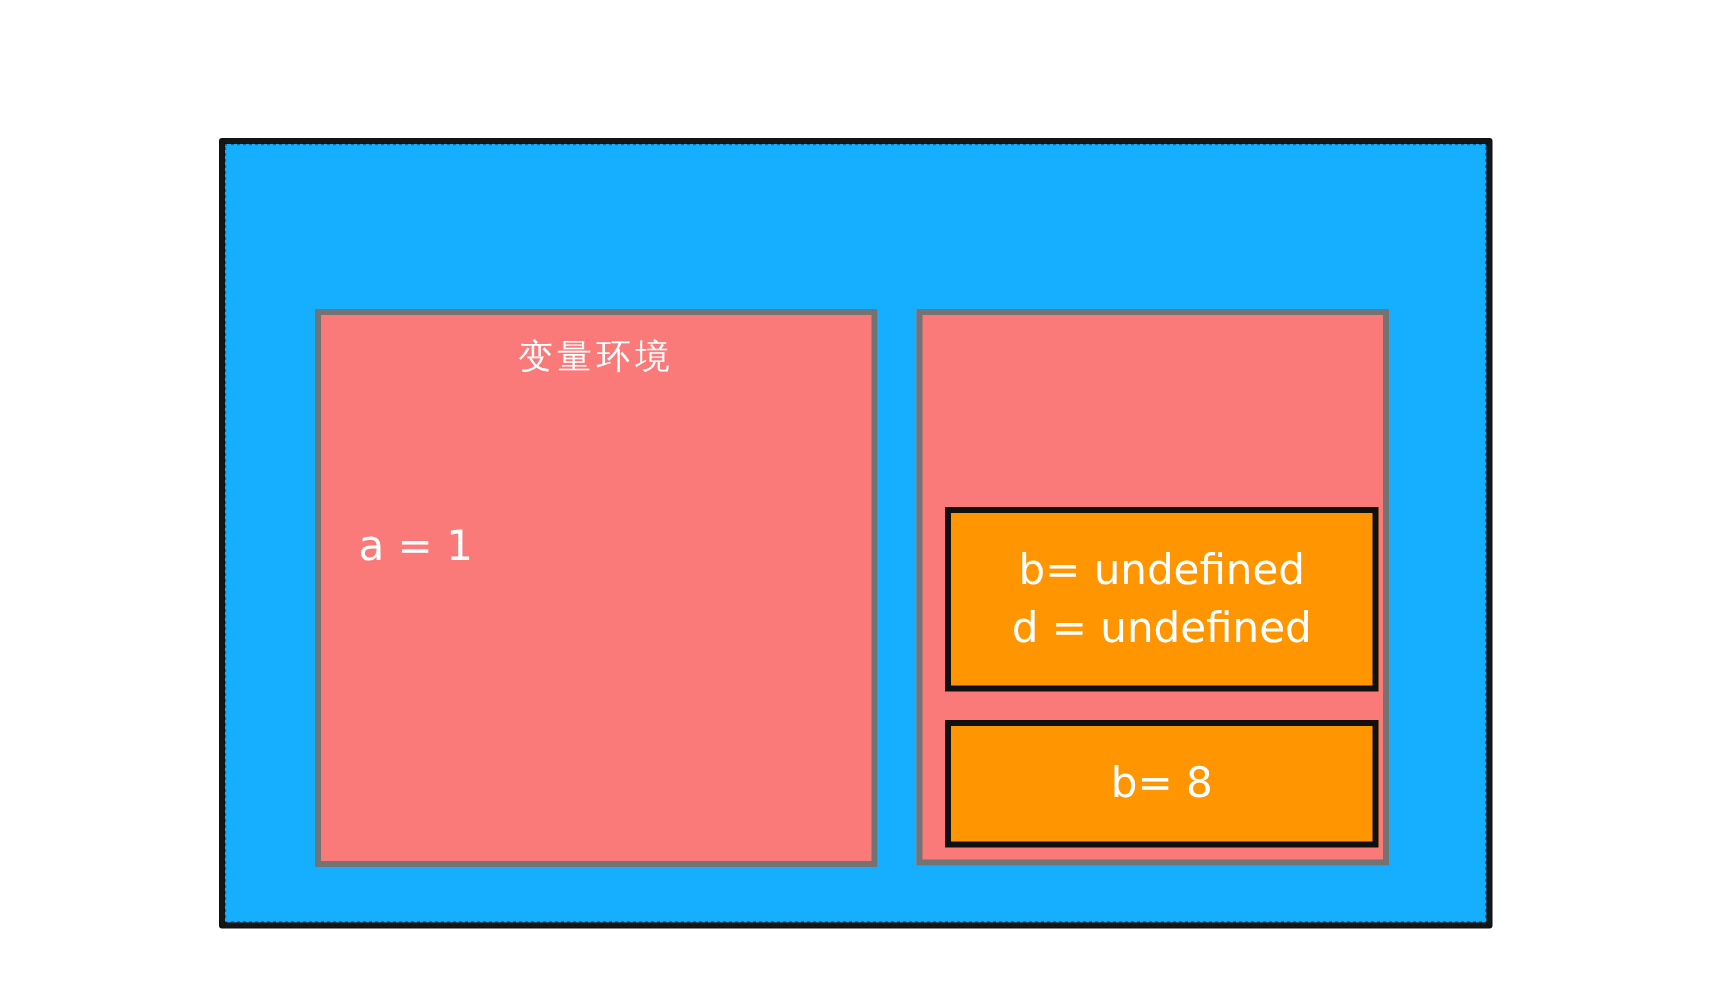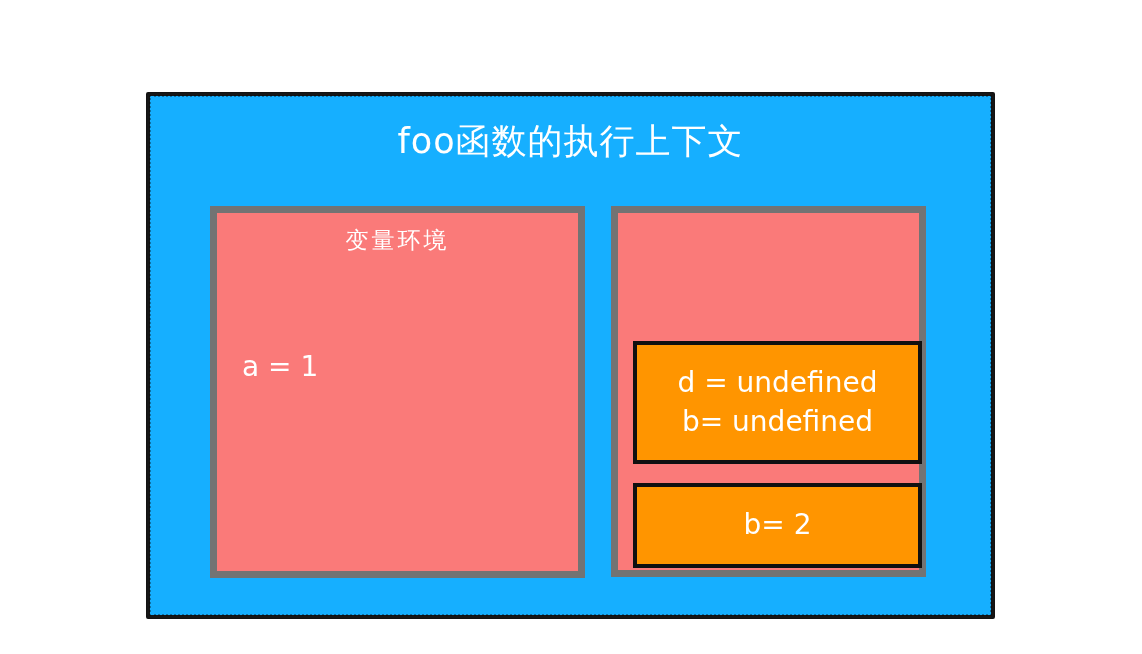--- a/index.html
+++ b/index.html
@@ -65,21 +65,21 @@
     letter-spacing: 1px;
     font-family: "DejaVu Sans", sans-serif;
     font-weight: 400;
     white-space: nowrap;
   }
 
   
   .panel {
     position: absolute;
     background: #FA7A79;
-    border: 7px solid #737373;
+    border: 4px solid #737373;
     box-sizing: border-box;
   }
   #variable-env-panel {
     left: 60px;
     top: 110px;
     width: 375px;
     height: 372px;
   }
   #lexical-env-panel {
     left: 461px;
@@ -141,33 +141,32 @@
     white-space: nowrap;
   }
 </style>
 </head>
 <body>
 
 <div id="diagram-root">
 
   <div class="context-box">
 
-    <div class="context-title">foo函数的执行上下文</div>
 
     <div class="panel" id="variable-env-panel">
       <div class="panel-title">变量环境</div>
       <div class="var-entry entry-0">a = 1</div>
     </div>
 
     <div class="panel" id="lexical-env-panel">
 
       <div class="binding-box" id="binding-box-0">
+        <div class="binding-line">b= undefined</div>
         <div class="binding-line">d = undefined</div>
-        <div class="binding-line">b= undefined</div>
       </div>
 
       <div class="binding-box" id="binding-box-1">
-        <div class="binding-line">b= 2</div>
+        <div class="binding-line">b= 8</div>
       </div>
     </div>
 
   </div>
 </div>
 
 </body></html>

